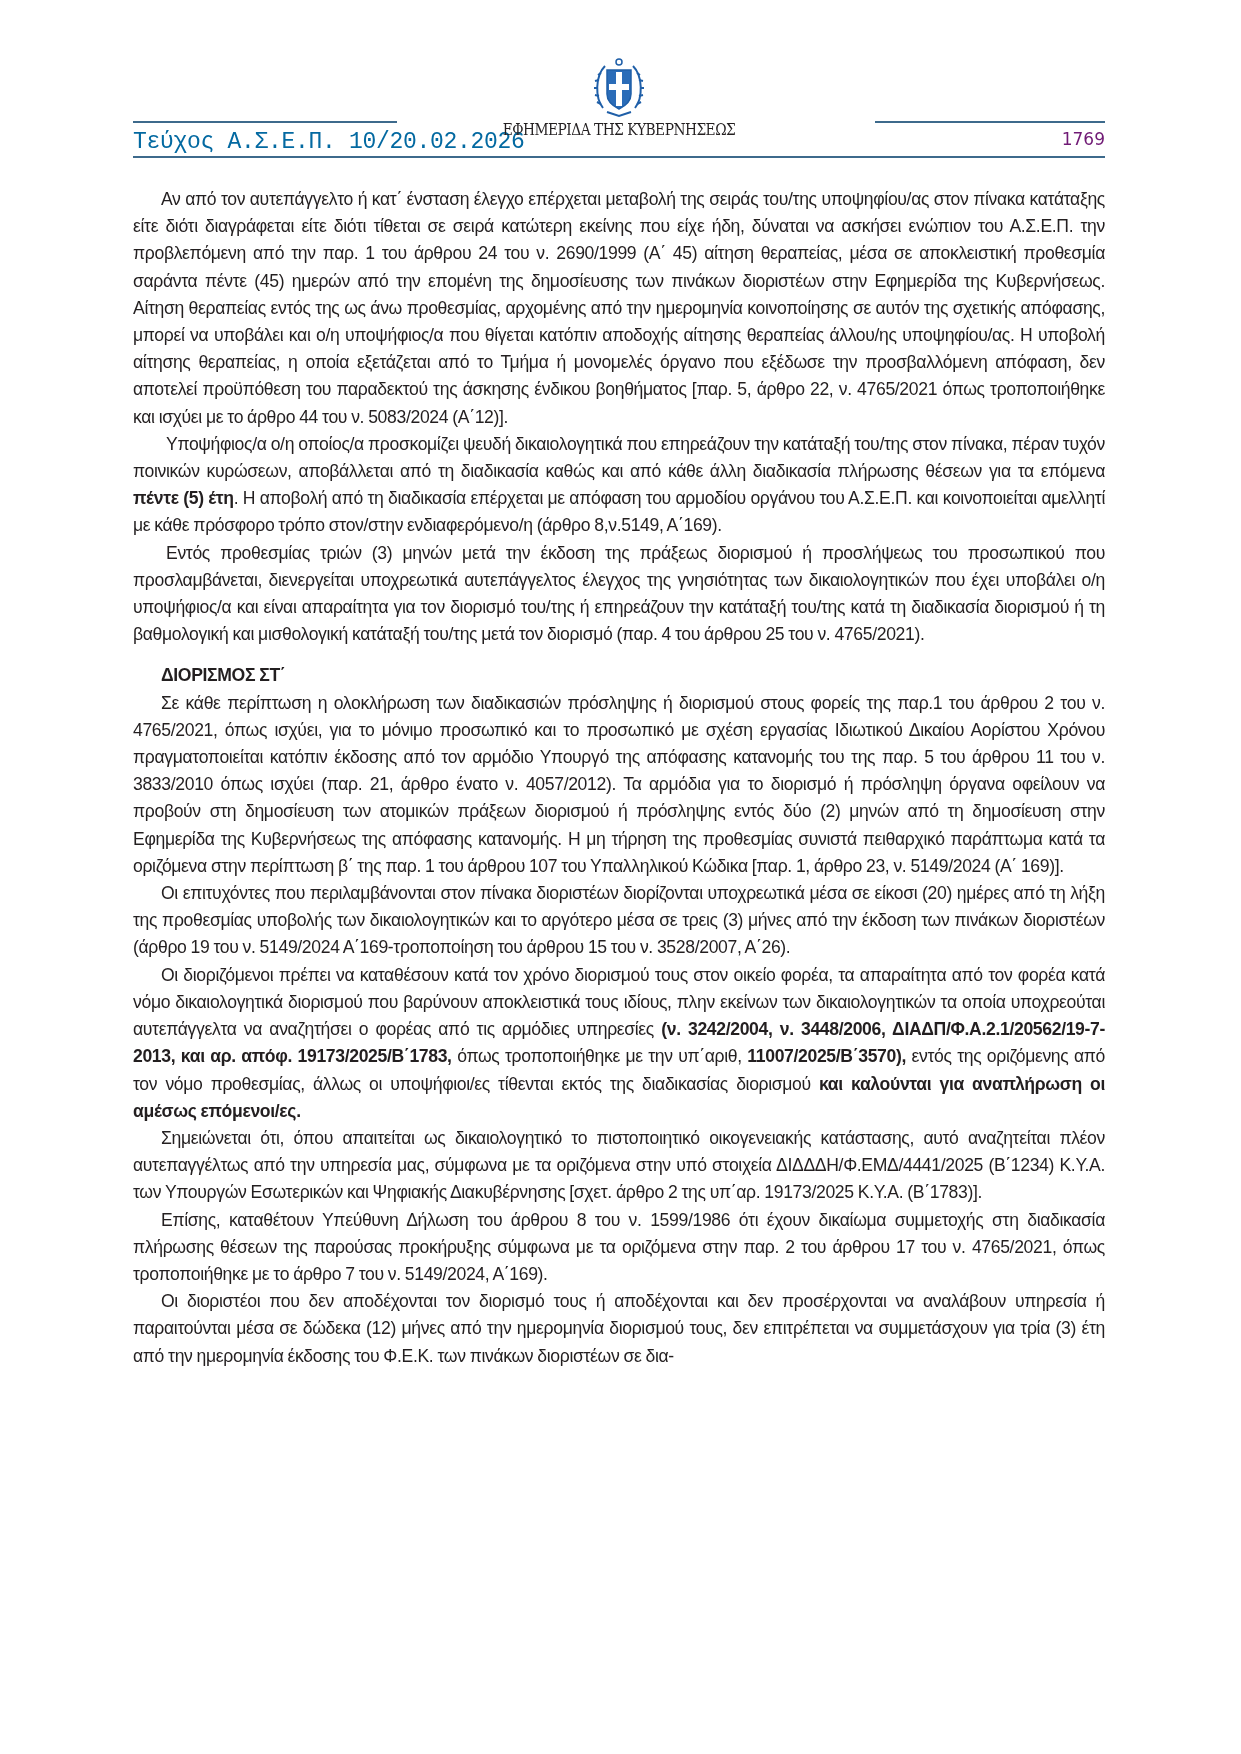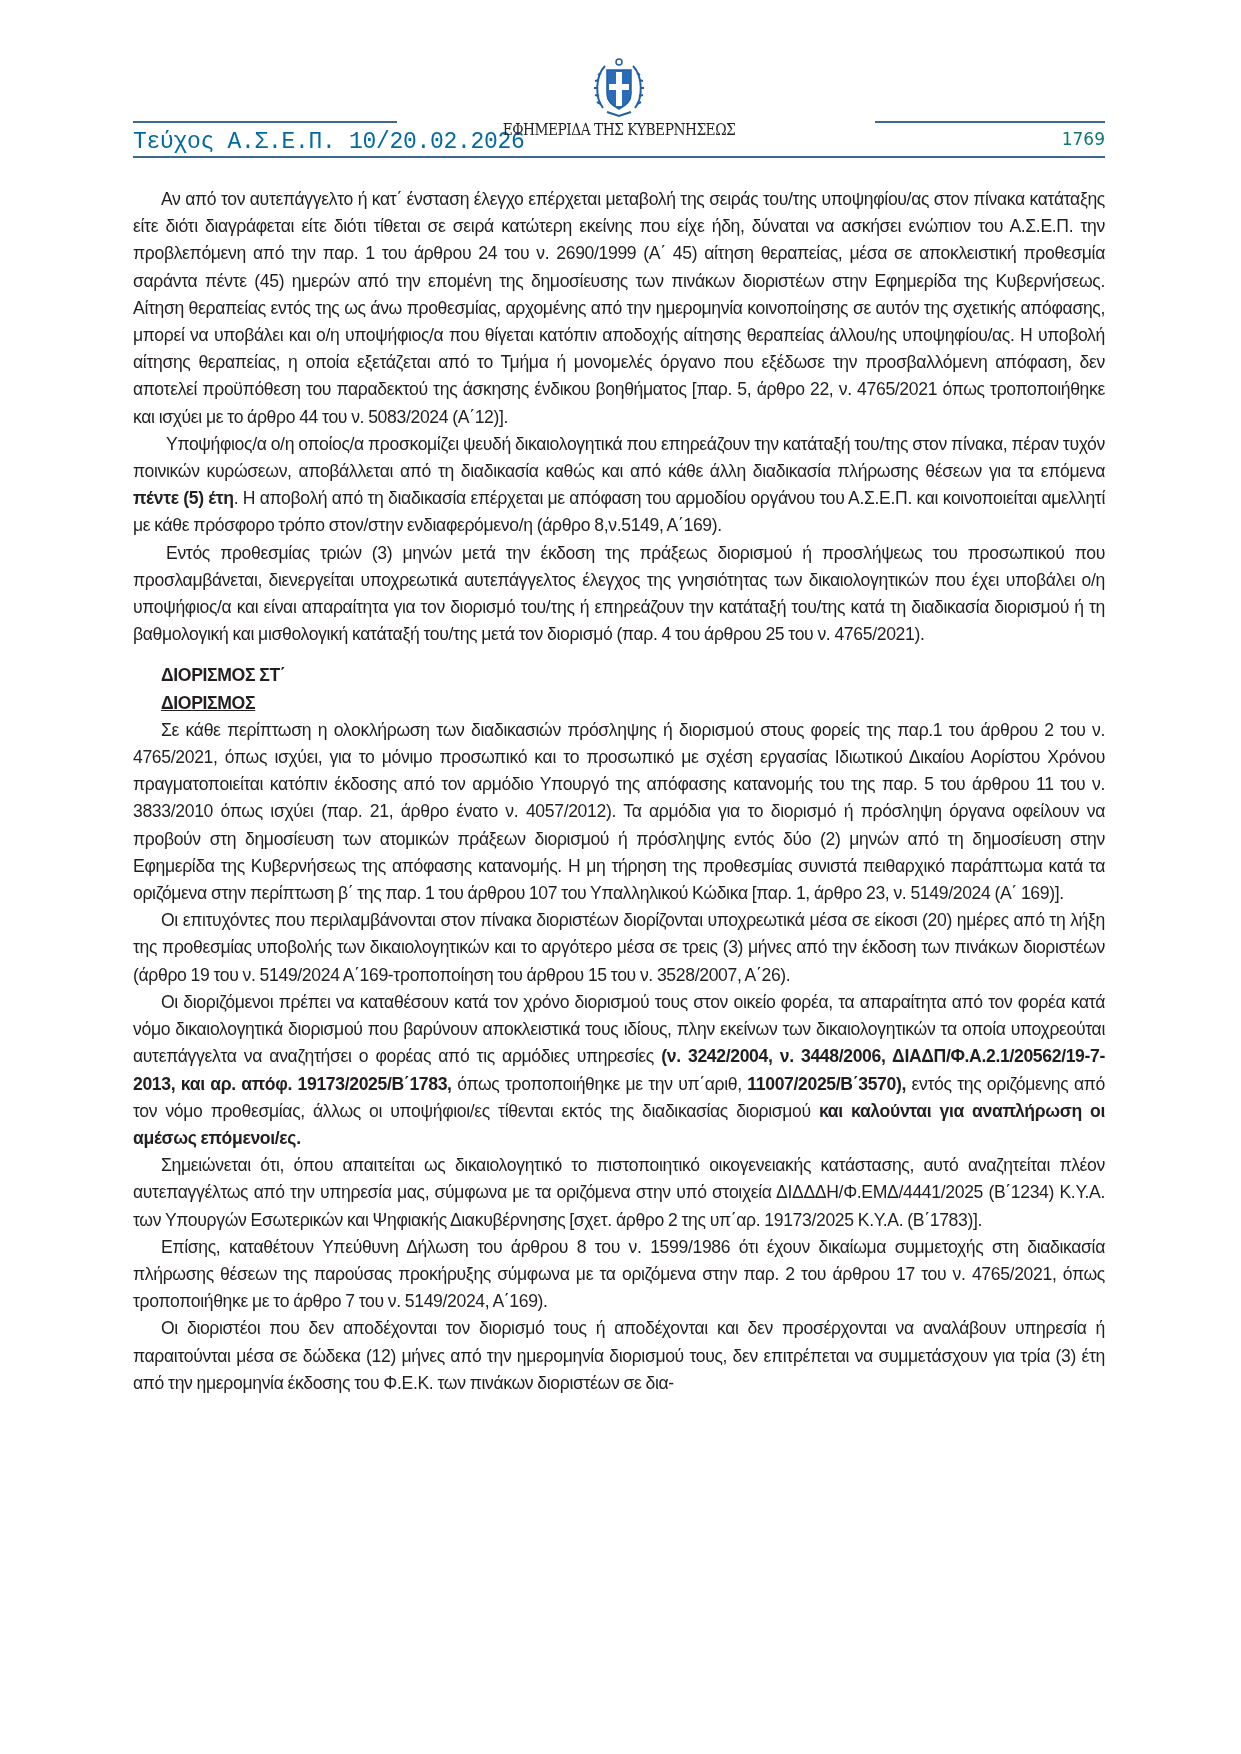--- a/index.html
+++ b/index.html
@@ -7,21 +7,21 @@
   .page { position: absolute; left: 0; top: 0; width: 1241px; height: 1754px; }
 
   
   .header { position: absolute; left: 133px; top: 50px; width: 972px; height: 112px; }
   .emblem { position: absolute; left: 460px; top: 6px; width: 52px; height: 62px; }
   .hline-top-left { position: absolute; left: 0; top: 71px; width: 264px; height: 2px; background: #3d6a8c; }
   .hline-top-right { position: absolute; right: 0; top: 71px; width: 230px; height: 2px; background: #3d6a8c; }
   .hline-bottom { position: absolute; left: 0; top: 106px; width: 972px; height: 2px; background: #3d6a8c; }
   .issue { position: absolute; left: 0; top: 79px; font-family: Liberation Mono, monospace; font-size: 23px; letter-spacing: -0.3px; color: #0369a1; }
   .gazette { position: absolute; left: 326px; top: 70px; width: 320px; text-align: center; font-family: "DejaVu Serif", serif; font-size: 16px; letter-spacing: -0.6px; transform: scaleX(0.86); transform-origin: center; color: #231f20; }
-  .pageno { position: absolute; right: 0; top: 79px; font-family: "DejaVu Sans", sans-serif; font-size: 17px; color: #0f766e; }
+  .pageno { position: absolute; right: 0; top: 79px; font-family: "DejaVu Sans", sans-serif; font-size: 17px; color: #701a75; }
 
   
   .body { position: absolute; left: 133px; top: 186px; width: 972px; }
   .body p, .body .h { margin: 0; font-family: "Liberation Sans", sans-serif; font-size: 17.6px; line-height: 27.2px; text-align: justify; letter-spacing: -0.35px; word-spacing: -0.5px; }
   .body p { text-indent: 28px; }
   .body p.ind2 { text-indent: 33px; }
   .body .h { font-weight: bold; margin-left: 28px; }
   .body .h.u { text-decoration: underline; }
   b { font-weight: bold; }
 </style>
@@ -51,21 +51,20 @@
     <div class="pageno">1769</div>
     <div class="hline-bottom"></div>
   </div>
 
   <div class="body">
     <p>Αν από τον αυτεπάγγελτο ή κατ΄ ένσταση έλεγχο επέρχεται μεταβολή της σειράς του/της υποψηφίου/ας στον πίνακα κατάταξης είτε διότι διαγράφεται είτε διότι τίθεται σε σειρά κατώτερη εκείνης που είχε ήδη, δύναται να ασκήσει ενώπιον του Α.Σ.Ε.Π. την προβλεπόμενη από την παρ. 1 του άρθρου 24 του ν. 2690/1999 (Α΄ 45) αίτηση θεραπείας, μέσα σε αποκλειστική προθεσμία σαράντα πέντε (45) ημερών από την επομένη της δημοσίευσης των πινάκων διοριστέων στην Εφημερίδα της Κυβερνήσεως. Αίτηση θεραπείας εντός της ως άνω προθεσμίας, αρχομένης από την ημερομηνία κοινοποίησης σε αυτόν της σχετικής απόφασης, μπορεί να υποβάλει και ο/η υποψήφιος/α που θίγεται κατόπιν αποδοχής αίτησης θεραπείας άλλου/ης υποψηφίου/ας. Η υποβολή αίτησης θεραπείας, η οποία εξετάζεται από το Τμήμα ή μονομελές όργανο που εξέδωσε την προσβαλλόμενη απόφαση, δεν αποτελεί προϋπόθεση του παραδεκτού της άσκησης ένδικου βοηθήματος [παρ. 5, άρθρο 22, ν. 4765/2021 όπως τροποποιήθηκε και ισχύει με το άρθρο 44 του ν. 5083/2024 (Α΄12)].</p>
     <p class="ind2"><span>Υποψήφιος/α ο/η οποίος/α προσκομίζει ψευδή δικαιολογητικά που επηρεάζουν την κατάταξή του/της στον πίνακα, πέραν τυχόν ποινικών κυρώσεων, αποβάλλεται από τη διαδικασία καθώς και από κάθε άλλη διαδικασία πλήρωσης θέσεων για τα επόμενα </span><b>πέντε (5) έτη</b><span>. Η αποβολή από τη διαδικασία επέρχεται με απόφαση του αρμοδίου οργάνου του Α.Σ.Ε.Π. και κοινοποιείται αμελλητί με κάθε πρόσφορο τρόπο στον/στην ενδιαφερόμενο/η (άρθρο 8,ν.5149, Α΄169).</span></p>
     <p class="ind2">Εντός προθεσμίας τριών (3) μηνών μετά την έκδοση της πράξεως διορισμού ή προσλήψεως του προσωπικού που προσλαμβάνεται, διενεργείται υποχρεωτικά αυτεπάγγελτος έλεγχος της γνησιότητας των δικαιολογητικών που έχει υποβάλει ο/η υποψήφιος/α και είναι απαραίτητα για τον διορισμό του/της ή επηρεάζουν την κατάταξή του/της κατά τη διαδικασία διορισμού ή τη βαθμολογική και μισθολογική κατάταξή του/της μετά τον διορισμό (παρ. 4 του άρθρου 25 του ν. 4765/2021).</p>
     <div style="height:14px"></div>
     <div class="h">ΔΙΟΡΙΣΜΟΣ ΣΤ΄</div>
-    <div class="h u">ΔΙΟΡΙΣΜΟΣ</div>
     <p>Σε κάθε περίπτωση η ολοκλήρωση των διαδικασιών πρόσληψης ή διορισμού στους φορείς της παρ.1 του άρθρου 2 του ν. 4765/2021,  όπως ισχύει, για το μόνιμο προσωπικό και το προσωπικό με σχέση εργασίας Ιδιωτικού Δικαίου Αορίστου Χρόνου πραγματοποιείται κατόπιν έκδοσης από τον αρμόδιο Υπουργό της απόφασης κατανομής του της παρ. 5 του άρθρου 11 του ν. 3833/2010 όπως ισχύει (παρ. 21, άρθρο ένατο ν. 4057/2012). Τα αρμόδια για το διορισμό ή πρόσληψη όργανα οφείλουν να προβούν στη δημοσίευση των ατομικών πράξεων διορισμού ή πρόσληψης εντός δύο (2) μηνών από τη δημοσίευση στην Εφημερίδα της Κυβερνήσεως της απόφασης κατανομής. Η μη τήρηση της προθεσμίας συνιστά πειθαρχικό παράπτωμα κατά τα οριζόμενα στην περίπτωση β΄ της παρ. 1 του άρθρου 107 του Υπαλληλικού Κώδικα [παρ. 1, άρθρο 23, ν. 5149/2024 (Α΄ 169)].</p>
     <p>Οι επιτυχόντες που περιλαμβάνονται στον πίνακα διοριστέων διορίζονται υποχρεωτικά μέσα σε είκοσι (20) ημέρες από τη λήξη της προθεσμίας υποβολής των δικαιολογητικών και το αργότερο μέσα σε τρεις (3) μήνες από την έκδοση των πινάκων διοριστέων (άρθρο 19 του ν. 5149/2024 Α΄169-τροποποίηση του άρθρου 15 του ν. 3528/2007, Α΄26).</p>
     <p><span>Οι διοριζόμενοι πρέπει να καταθέσουν κατά τον χρόνο διορισμού τους στον οικείο φορέα, τα απαραίτητα από τον φορέα κατά νόμο δικαιολογητικά διορισμού που βαρύνουν αποκλειστικά τους ιδίους, πλην εκείνων των δικαιολογητικών τα οποία υποχρεούται αυτεπάγγελτα να αναζητήσει ο φορέας από τις αρμόδιες υπηρεσίες </span><b>(ν. 3242/2004, ν. 3448/2006, ΔΙΑΔΠ/Φ.Α.2.1/20562/19-7-2013, και αρ. απόφ. 19173/2025/Β΄1783,</b><span> όπως τροποποιήθηκε με την υπ΄αριθ, </span><b>11007/2025/Β΄3570),</b><span> εντός της οριζόμενης από τον νόμο προθεσμίας, άλλως οι υποψήφιοι/ες τίθενται εκτός της διαδικασίας διορισμού </span><b>και καλούνται για αναπλήρωση οι αμέσως επόμενοι/ες.</b></p>
     <p>Σημειώνεται ότι, όπου απαιτείται ως δικαιολογητικό το πιστοποιητικό οικογενειακής κατάστασης, αυτό αναζητείται πλέον αυτεπαγγέλτως από την υπηρεσία μας, σύμφωνα με τα οριζόμενα στην υπό στοιχεία ΔΙΔΔΔΗ/Φ.ΕΜΔ/4441/2025 (Β΄1234) Κ.Υ.Α. των Υπουργών Εσωτερικών και Ψηφιακής Διακυβέρνησης [σχετ. άρθρο 2 της υπ΄αρ. 19173/2025 Κ.Υ.Α. (Β΄1783)].</p>
     <p>Επίσης, καταθέτουν Υπεύθυνη Δήλωση του άρθρου 8 του ν. 1599/1986 ότι έχουν δικαίωμα συμμετοχής στη διαδικασία πλήρωσης θέσεων της παρούσας προκήρυξης σύμφωνα με τα οριζόμενα στην παρ. 2 του άρθρου 17 του ν. 4765/2021, όπως τροποποιήθηκε με το άρθρο 7 του ν. 5149/2024, Α΄169).</p>
     <p>Οι διοριστέοι που δεν αποδέχονται τον διορισμό τους ή αποδέχονται και δεν προσέρχονται να αναλάβουν υπηρεσία ή παραιτούνται μέσα σε δώδεκα (12) μήνες από την ημερομηνία διορισμού τους, δεν επιτρέπεται να συμμετάσχουν για τρία (3) έτη από την ημερομηνία έκδοσης του Φ.Ε.Κ. των πινάκων διοριστέων σε δια-</p>
   </div>
 
 </div>
 

